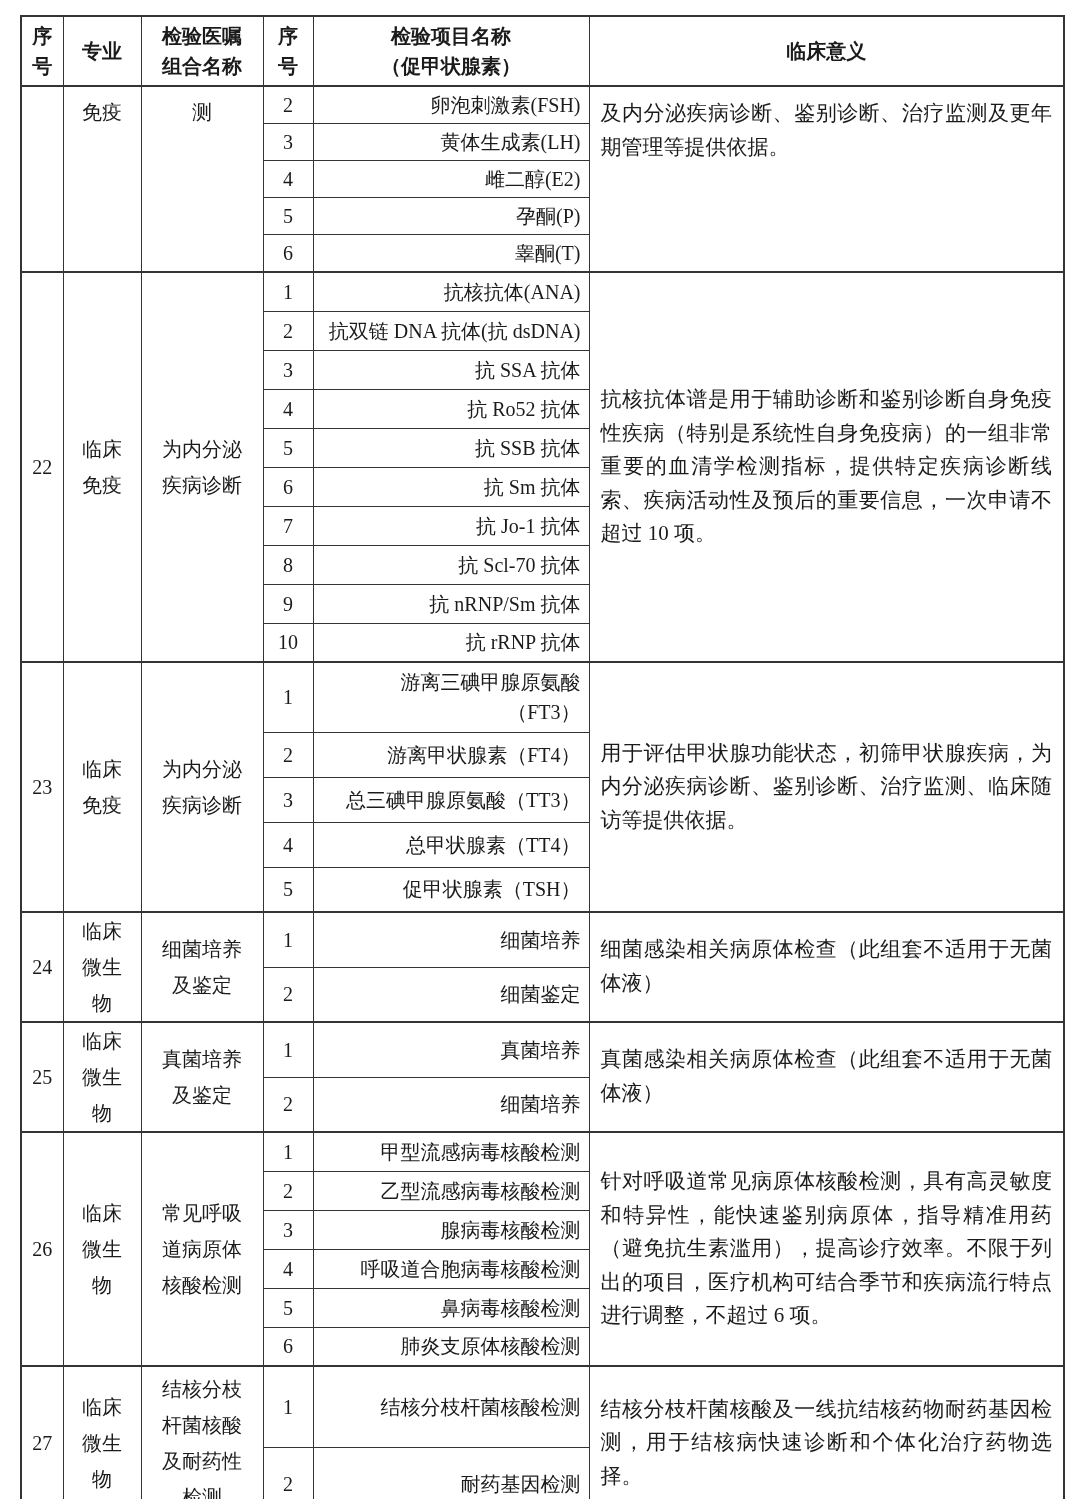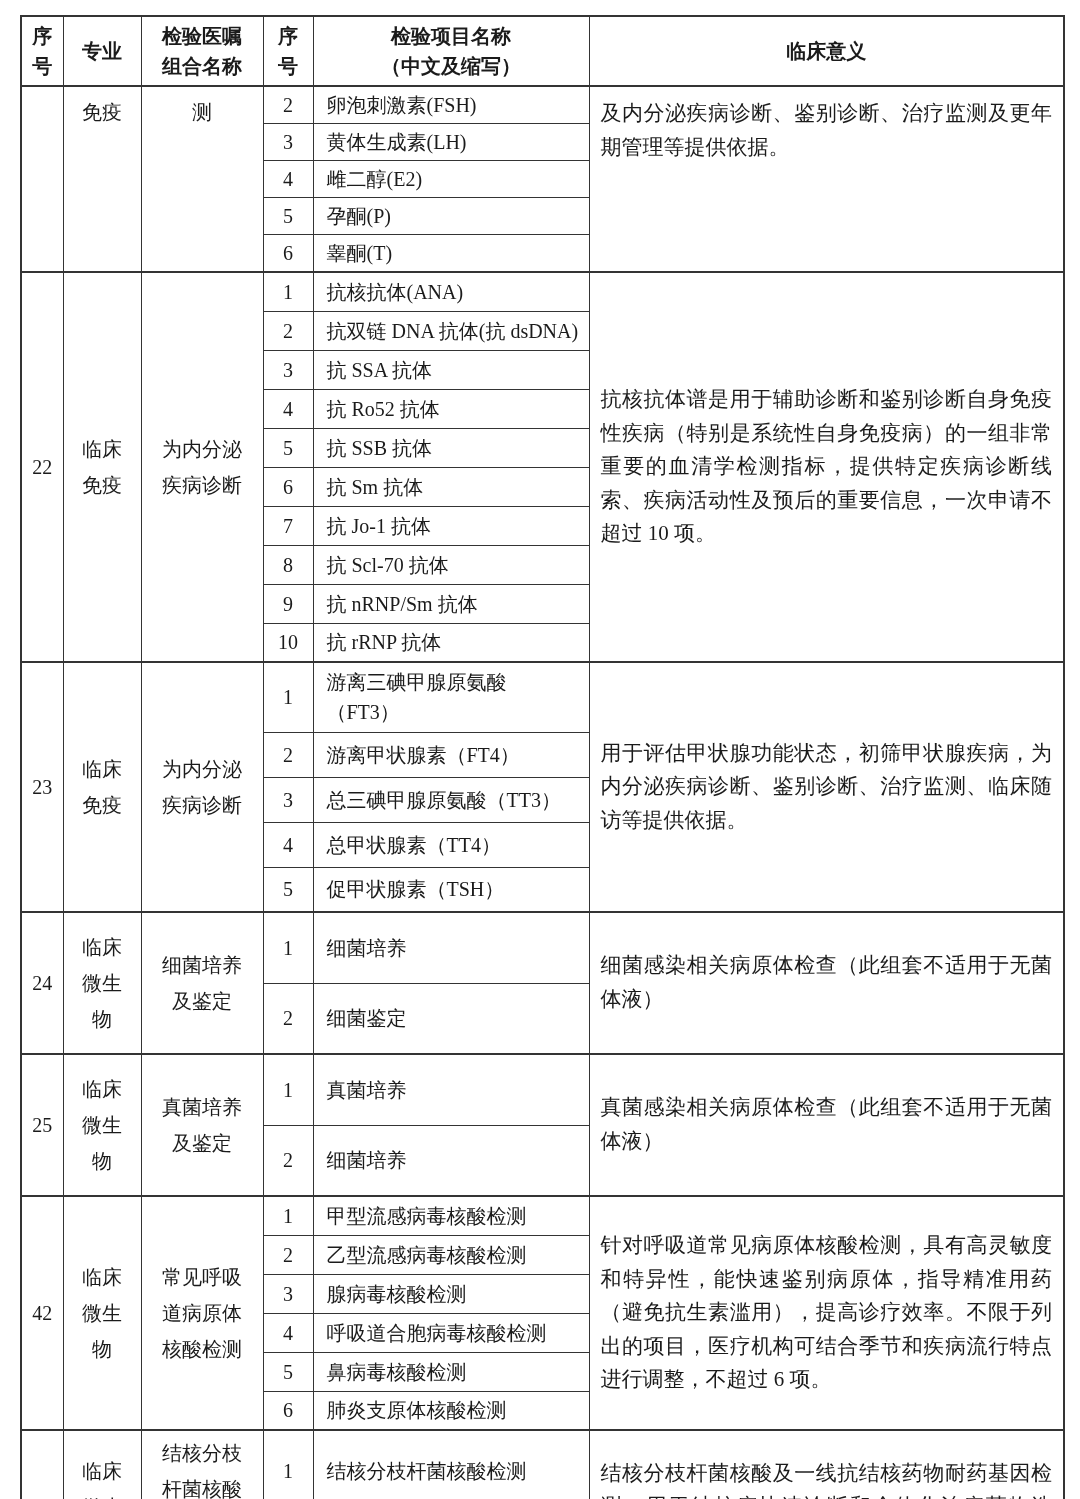--- a/index.html
+++ b/index.html
@@ -45,29 +45,29 @@
     text-align: center;
     white-space: pre-line;
     padding: 2px 2px;
   }
   tbody.sec { border-top: 2px solid #343434; }
 
   .c-seq, .c-ino { text-align: center; padding: 2px 2px; }
   .c-spec {
     text-align: center;
     line-height: 1.8;
-    padding: 16px 10px;
+    padding: 0 10px;
   }
   .c-panel {
     text-align: center;
     line-height: 1.8;
     padding: 4px 14px;
   }
   .c-name {
-    text-align: left;
+    text-align: right;
     padding: 3px 8px 3px 13px;
     white-space: pre-line;
   }
   .c-sig {
     text-align: justify;
     font-size: 21px;
     line-height: 1.6;
     padding: 8px 11px;
   }
   
@@ -105,21 +105,21 @@
     <thead>
       <tr>
         <th>序
 号</th>
         <th>专业</th>
         <th>检验医嘱
 组合名称</th>
         <th>序
 号</th>
         <th>检验项目名称
-（中文及缩写）</th>
+（促甲状腺素）</th>
         <th>临床意义</th>
       </tr>
     </thead>
   <tbody class="sec sec-0 continued">
         <tr>
           <td class="c-seq" rowspan="5"></td>
           <td class="c-spec" rowspan="5">免疫</td>
           <td class="c-panel" rowspan="5">测</td>
           <td class="c-ino">2</td>
           <td class="c-name">卵泡刺激素(FSH)</td>
@@ -238,21 +238,21 @@
           <td class="c-name">真菌培养</td>
           <td class="c-sig" rowspan="2">真菌感染相关病原体检查（此组套不适用于无菌体液）</td>
         </tr>
         <tr>
           <td class="c-ino">2</td>
           <td class="c-name">细菌培养</td>
         </tr>
       </tbody>
       <tbody class="sec sec-5">
         <tr>
-          <td class="c-seq" rowspan="6">42</td>
+          <td class="c-seq" rowspan="6">26</td>
           <td class="c-spec" rowspan="6">临床微生物</td>
           <td class="c-panel" rowspan="6">常见呼吸道病原体核酸检测</td>
           <td class="c-ino">1</td>
           <td class="c-name">甲型流感病毒核酸检测</td>
           <td class="c-sig" rowspan="6">针对呼吸道常见病原体核酸检测，具有高灵敏度和特异性，能快速鉴别病原体，指导精准用药（避免抗生素滥用），提高诊疗效率。不限于列出的项目，医疗机构可结合季节和疾病流行特点进行调整，不超过 6 项。</td>
         </tr>
         <tr>
           <td class="c-ino">2</td>
           <td class="c-name">乙型流感病毒核酸检测</td>
         </tr>

